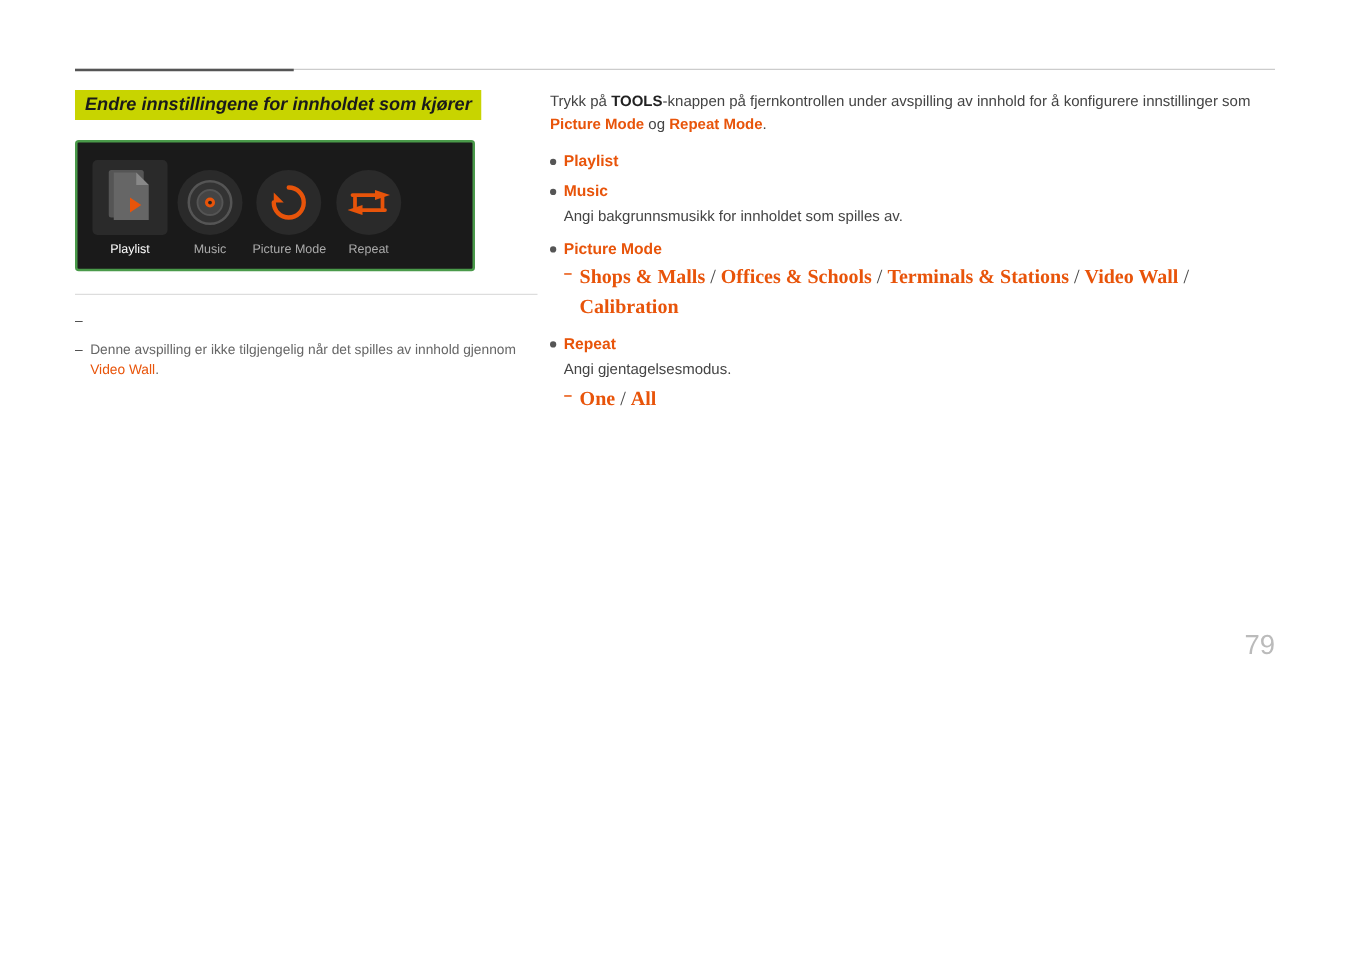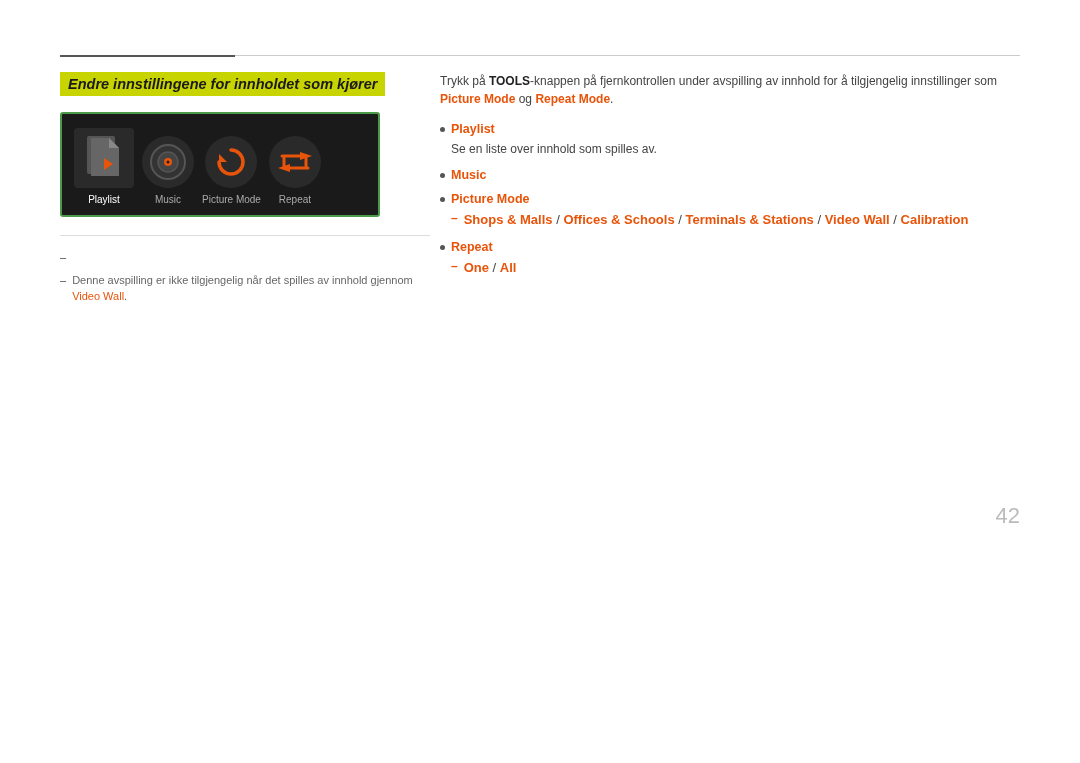--- a/index.html
+++ b/index.html
@@ -210,23 +210,24 @@
 
     .sub-dash {
       color: #e8540a;
       font-weight: bold;
       font-size: 12px;
       flex-shrink: 0;
       margin-top: 1px;
     }
 
     .sub-text {
-      font-size: 13px;
+      font-size: 16px;
       color: #444;
       line-height: 1.5;
+      font-family: Liberation Serif, serif;
     }
 
     .sub-text .orange-link {
       color: #e8540a;
       font-weight: bold;
     }
 
     .sub-text .separator {
       color: #444;
     }
@@ -319,61 +320,62 @@
           <span>Denne avspilling er ikke tilgjengelig når det spilles av innhold gjennom </span><a class="note-link">Video Wall</a><span>.</span>
         </span>
       </div>
     </div>
 
   </div>
 
   <div class="right-column">
 
     <p class="intro-text">
-      <span>Trykk på </span><strong>TOOLS</strong><span>-knappen på fjernkontrollen under avspilling av innhold for å tilgjengelig innstillinger som </span><span class="highlight-orange">Picture Mode</span><span> og </span><span class="highlight-orange">Repeat Mode</span><span>.</span>
+      <span>Trykk på </span><strong>TOOLS</strong><span>-knappen på fjernkontrollen under avspilling av innhold for å konfigurere innstillinger som </span><span class="highlight-orange">Picture Mode</span><span> og </span><span class="highlight-orange">Repeat Mode</span><span>.</span>
     </p>
 
     <div class="bullet-section">
       <div class="bullet-item">
         <div class="bullet-dot"></div>
         <span class="bullet-title">Playlist</span>
       </div>
-      <p class="bullet-desc">Se en liste over innhold som spilles av.</p>
     </div>
 
     <div class="bullet-section">
       <div class="bullet-item">
         <div class="bullet-dot"></div>
         <span class="bullet-title">Music</span>
       </div>
+      <p class="bullet-desc">Angi bakgrunnsmusikk for innholdet som spilles av.</p>
     </div>
 
     <div class="bullet-section">
       <div class="bullet-item">
         <div class="bullet-dot"></div>
         <span class="bullet-title">Picture Mode</span>
       </div>
       <div class="sub-item">
         <span class="sub-dash">–</span>
         <span class="sub-text">
           <span class="orange-link">Shops &amp; Malls</span><span class="separator"> / </span><span class="orange-link">Offices &amp; Schools</span><span class="separator"> / </span><span class="orange-link">Terminals &amp; Stations</span><span class="separator"> / </span><span class="orange-link">Video Wall</span><span class="separator"> / </span><span class="orange-link">Calibration</span>
         </span>
       </div>
     </div>
 
     <div class="bullet-section">
       <div class="bullet-item">
         <div class="bullet-dot"></div>
         <span class="bullet-title">Repeat</span>
       </div>
+      <p class="bullet-desc">Angi gjentagelsesmodus.</p>
       <div class="sub-item">
         <span class="sub-dash">–</span>
         <span class="sub-text">
           <span class="orange-link">One</span><span class="separator"> / </span><span class="orange-link">All</span>
         </span>
       </div>
     </div>
 
   </div>
 
-  <div class="page-number">42</div>
+  <div class="page-number">79</div>
 
 </div>
 
 </body></html>

